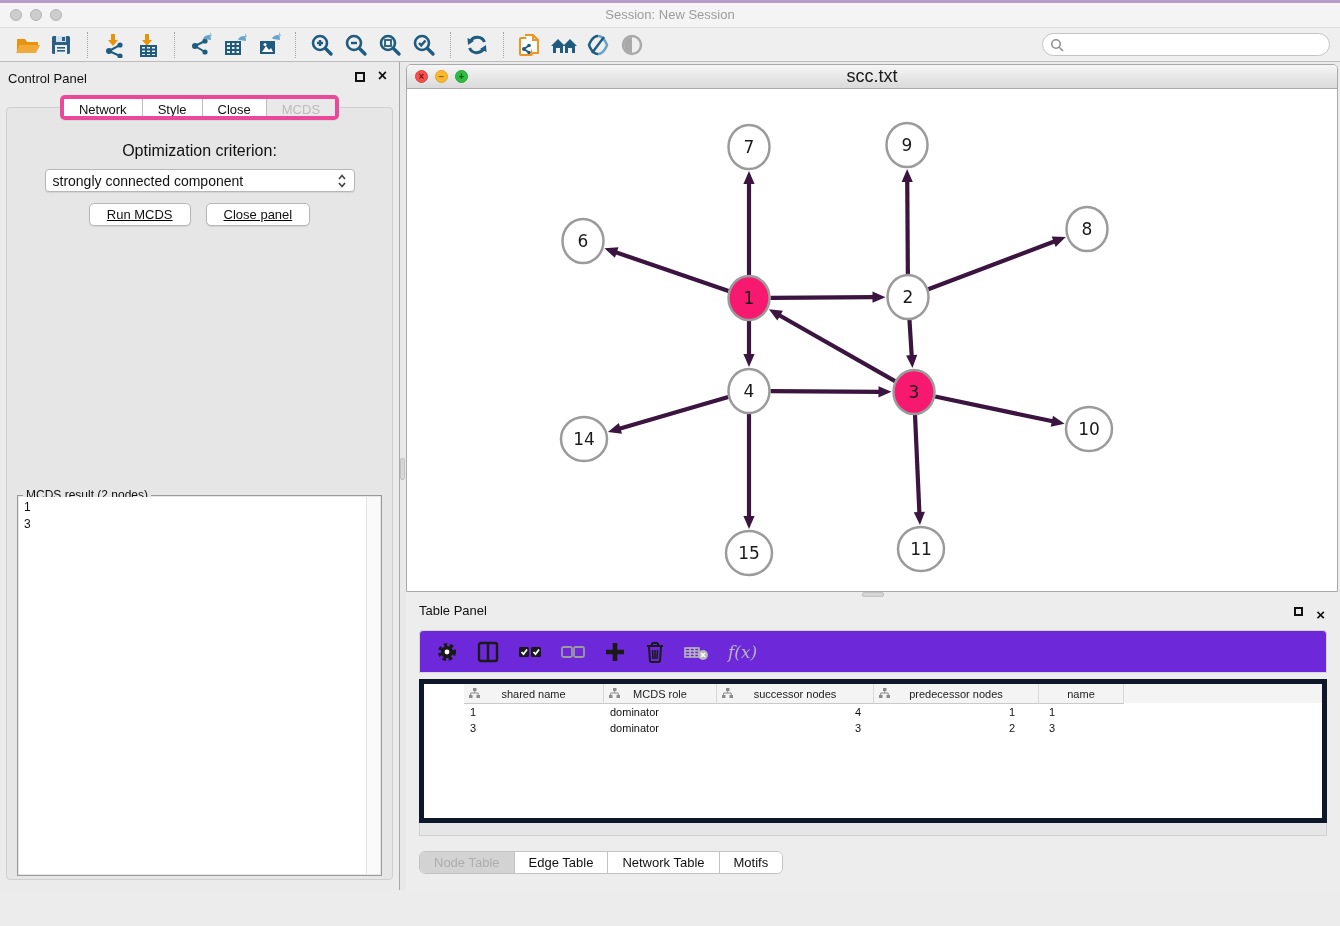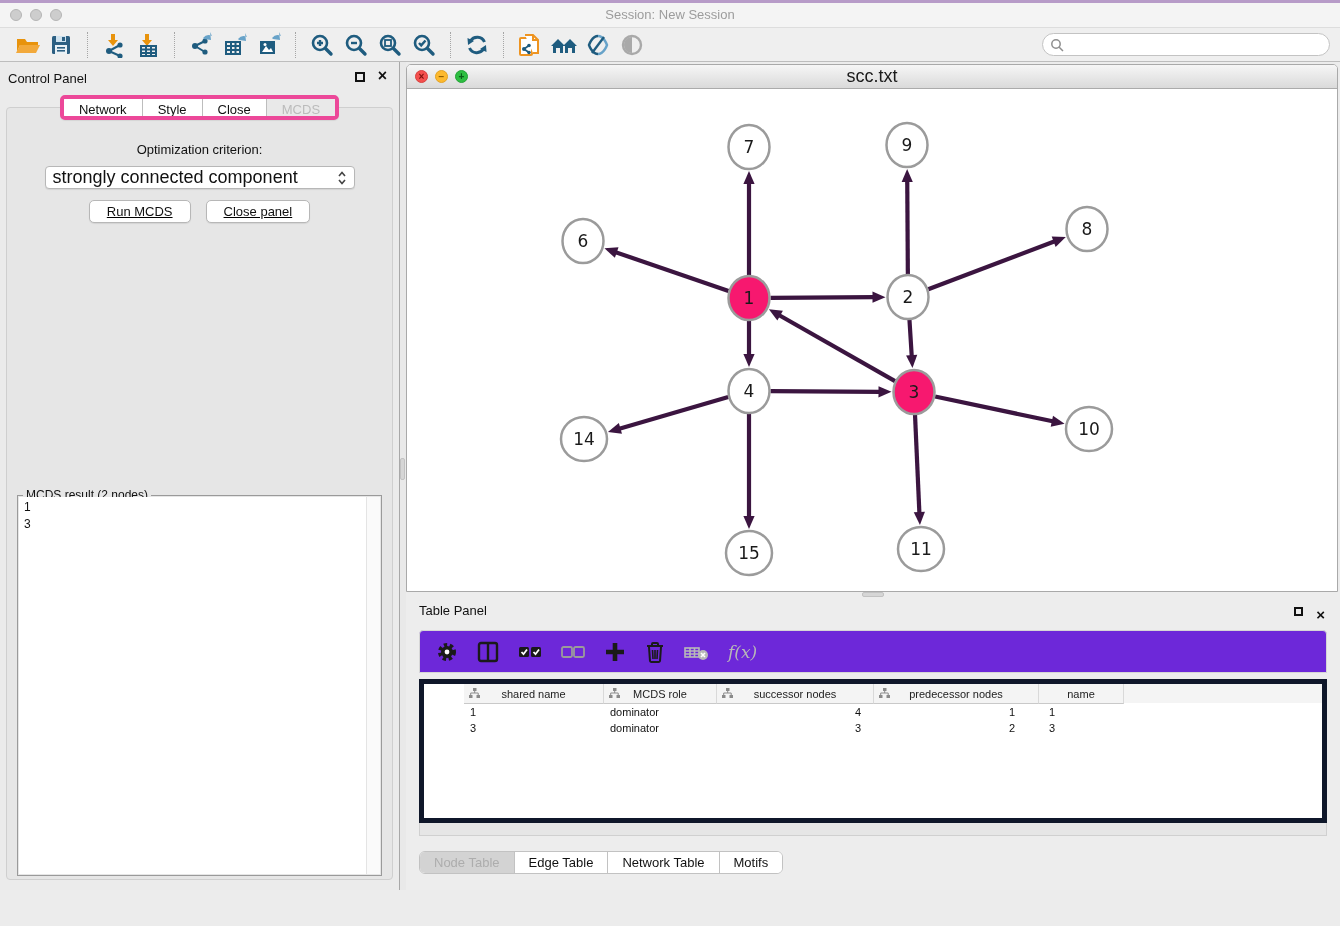--- a/index.html
+++ b/index.html
@@ -29,22 +29,22 @@
   .control-panel { width:400px; background:#EBEBEB; border-right:1px solid #A8A8A8; position:relative; flex:none; }
   .cp-header { height:30px; font-size:13px; color:#111; padding:9px 0 0 8px; position:relative; }
   .cp-max { position:absolute; right:34px; top:10px; width:10px; height:10px; border:2px solid #111; }
   .cp-close { position:absolute; right:12px; top:5px; font-size:16px; font-weight:bold; color:#111; }
   .cp-tabs { position:absolute; top:33px; left:0; right:0; display:flex; justify-content:center; z-index:2; }
   .seg { display:flex; background:#fff; border:4px solid #ec4899; border-radius:5px; overflow:hidden; height:25px; box-shadow:0 1px 1px rgba(0,0,0,.07); }
   .seg-item { padding:3px 15px; font-size:13px; border-right:1px solid #BDBDBD; color:#111; background:#fff; }
   .seg-item:last-child { border-right:none; }
   .seg-item.active-dim { background:#E9E9E9; color:#BBB; }
   .cp-body { position:absolute; top:45px; left:6px; right:6px; bottom:10px; background:#E6E6E6; border:1px solid #CFCFCF; border-radius:4px; }
-  .opt-label { margin-top:34px; text-align:center; font-size:13px; color:#111; }
-  .dropdown { margin:9px auto 0; width:310px; height:23px; background:#fff; border:1px solid #B7B7B7; border-radius:4px; display:flex; align-items:center; padding:0 7px; font-size:18px; box-shadow:0 1px 1px rgba(0,0,0,.08); }
+  .opt-label { margin-top:34px; text-align:center; font-size:16px; color:#111; }
+  .dropdown { margin:9px auto 0; width:310px; height:23px; background:#fff; border:1px solid #B7B7B7; border-radius:4px; display:flex; align-items:center; padding:0 7px; font-size:14px; box-shadow:0 1px 1px rgba(0,0,0,.08); }
   .dd-value { flex:1; color:#111; }
   .btn-row { display:flex; justify-content:center; gap:15px; margin-top:11px;text-decoration:underline; }
   .mac-btn { height:23px; padding:0 17px; background:#fff; border:1px solid #B7B7B7; border-radius:5px; font-size:13px; color:#111; line-height:21px; box-shadow:0 1px 1px rgba(0,0,0,.08); }
   .result-fieldset { position:absolute; left:10px; right:10px; top:387px; bottom:3px; border:1px solid #9A9A9A; }
   .result-legend { position:absolute; top:-8px; left:5px; background:#E6E6E6; padding:0 3px; font-size:12px; color:#111; }
   .result-inner { position:absolute; top:1px; left:1px; right:1px; bottom:1px; background:#fff; font-size:12px; line-height:17px; padding:2px 5px; color:#111; }
   .result-scroll { position:absolute; top:1px; right:1px; bottom:1px; width:14px; background:#FAFAFA; border-left:1px solid #E4E4E4; }
 
   
   .v-splitter { width:6px; background:#E9E9E9; position:relative; flex:none; }

